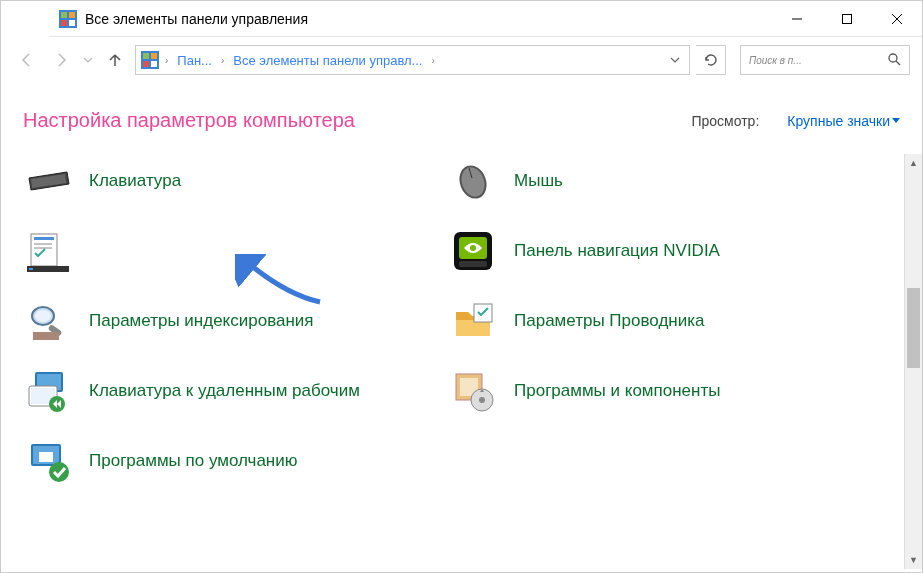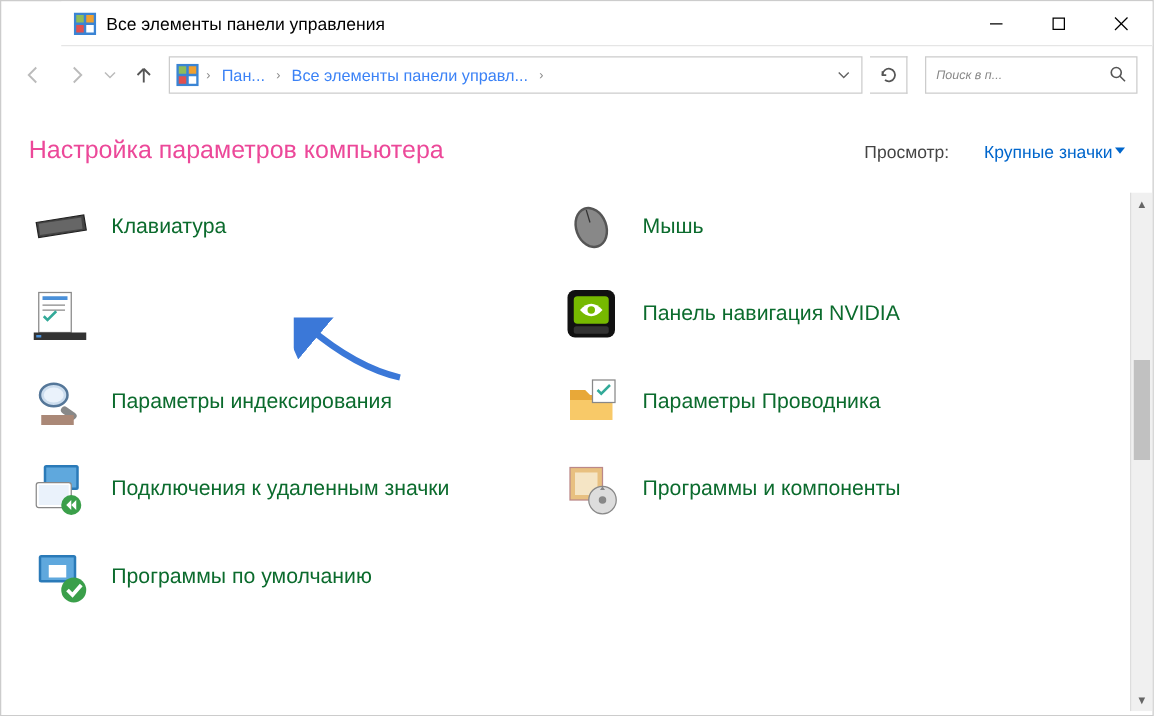--- a/index.html
+++ b/index.html
@@ -368,21 +368,21 @@
         <svg width="46" height="46" viewBox="0 0 46 46">
           <rect x="10" y="4" width="28" height="20" rx="2" fill="#2a7ab8"></rect>
           <rect x="12" y="6" width="24" height="16" fill="#5fa8dd"></rect>
           <rect x="4" y="18" width="28" height="20" rx="2" fill="#fff" stroke="#888"></rect>
           <rect x="6" y="20" width="24" height="16" fill="#eaf2fb"></rect>
           <circle cx="32" cy="36" r="8" fill="#3a9f4a"></circle>
           <path d="M28 36 L32 32 L32 40 Z" fill="#fff"></path>
           <path d="M36 36 L32 32 L32 40 Z" fill="#fff" transform="rotate(180 34 36)"></path>
         </svg>
       </span>
-      <span class="item-label">Подключения к удаленным значки</span>
+      <span class="item-label">Клавиатура к удаленным рабочим</span>
     </div>
 
     <div class="item">
       <span class="item-icon">
         <svg width="46" height="46" viewBox="0 0 46 46">
           <rect x="6" y="6" width="26" height="26" fill="#e8c080" stroke="#b88"></rect>
           <rect x="10" y="10" width="18" height="18" fill="#f5e5c5"></rect>
           <circle cx="32" cy="32" r="11" fill="#ddd" stroke="#888"></circle>
           <circle cx="32" cy="32" r="3" fill="#888"></circle>
           <path d="M32 21 L34 24 L30 24 Z" fill="#888"></path>

